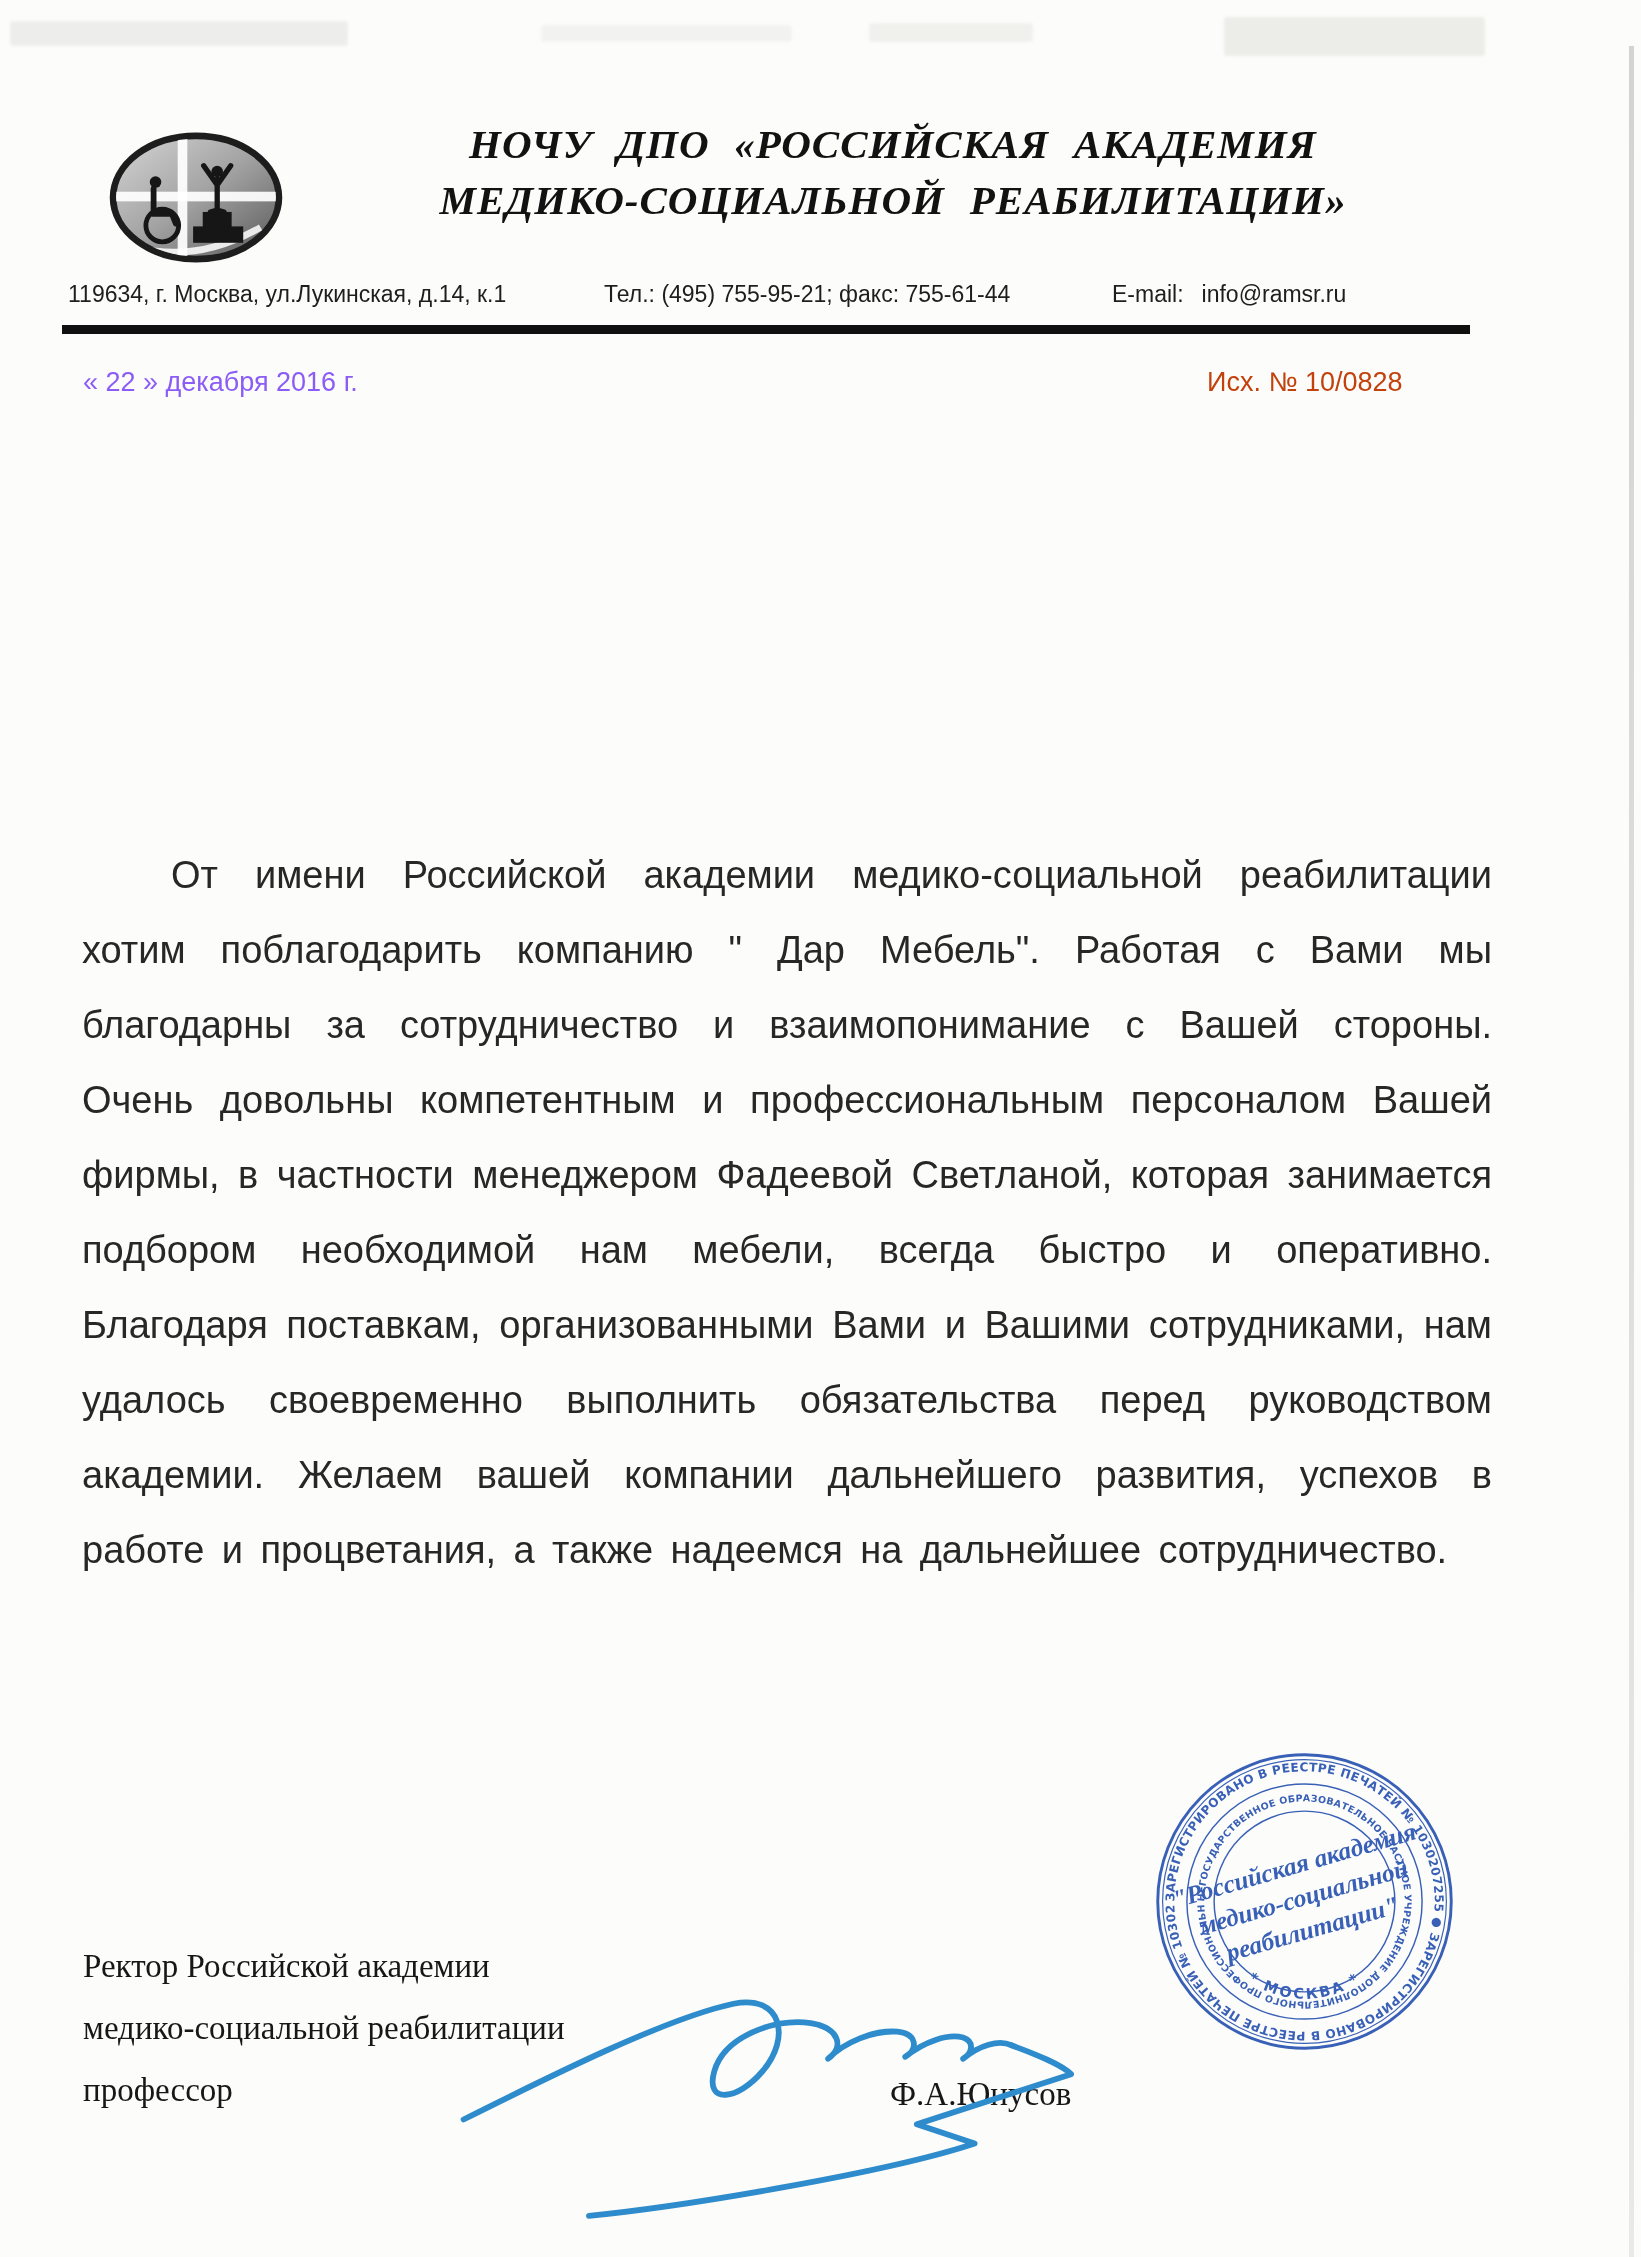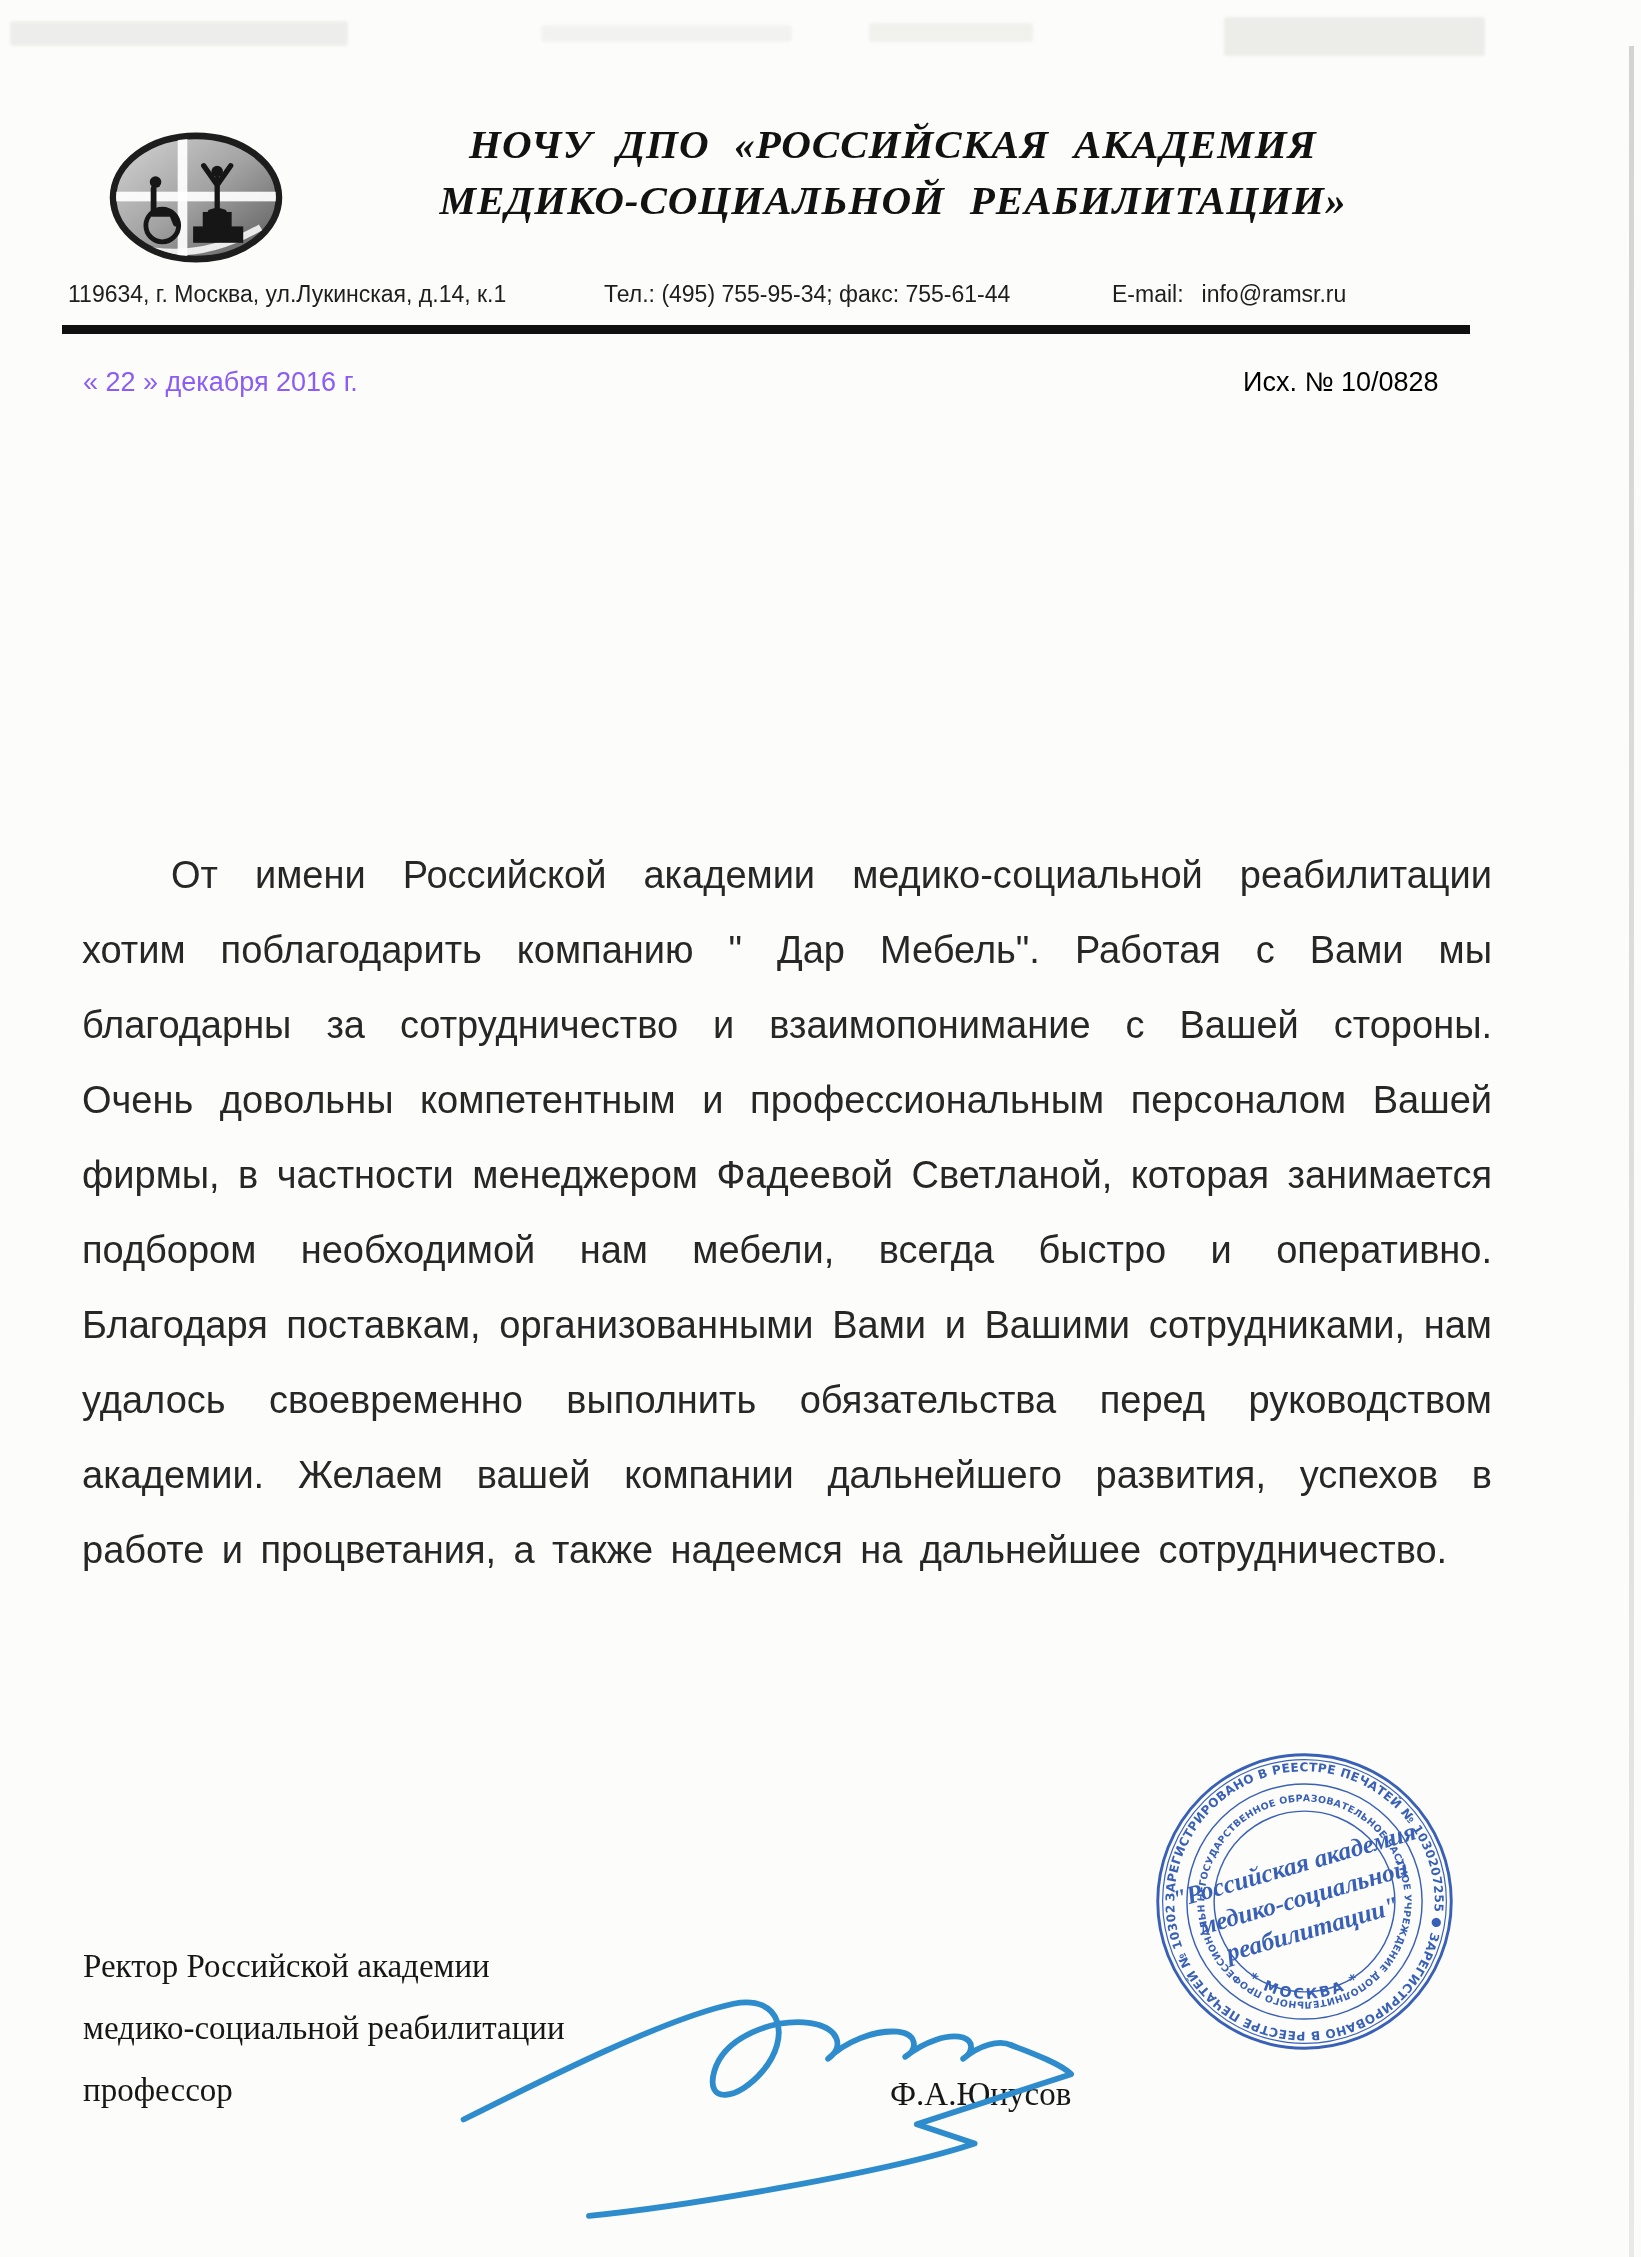--- a/index.html
+++ b/index.html
@@ -23,21 +23,21 @@
     font-size:41px;line-height:56px;color:#121212;letter-spacing:1px;word-spacing:13.5px;
   }
   .contact-row{position:absolute;left:0;top:281px;width:1641px;font-size:23px;color:#1e1e1e;}
   .contact-address{position:absolute;left:68px;top:0;}
   .contact-phone{position:absolute;left:604px;top:0;}
   .contact-email{position:absolute;left:1112px;top:0;}
   .contact-email .val{margin-left:11.6px;}
   .rule{position:absolute;left:62px;top:325px;width:1408px;height:8.7px;background:#101010;}
 
   .date-line{position:absolute;left:83px;top:367px;font-size:27px;color:#8b5cf6;}
-  .ref-number{position:absolute;left:1243px;top:367px;font-size:27px;color:#000000;}
+  .ref-number{position:absolute;left:1207px;top:367px;font-size:27px;color:#c2410c;}
 
   .doc-title{position:absolute;left:0;top:664px;width:1641px;text-align:center;font-size:30px;color:#333;}
 
   .body-par{
     position:absolute;left:82px;top:838px;width:1410px;
     font-size:38px;line-height:75px;color:#272727;
     text-align:justify;text-indent:89px;word-spacing:6.8px;
   }
 
   .sig-line{position:absolute;left:83px;font-family:"Liberation Serif",serif;font-size:33px;color:#171717;}
@@ -93,21 +93,21 @@
     </g>
   </svg>
 
   <div class="orgname">
     <div>НОЧУ ДПО «РОССИЙСКАЯ АКАДЕМИЯ</div>
     <div>МЕДИКО-СОЦИАЛЬНОЙ РЕАБИЛИТАЦИИ»</div>
   </div>
 
   <div class="contact-row">
     <span class="contact-address">119634, г. Москва, ул.Лукинская, д.14, к.1</span>
-    <span class="contact-phone">Тел.: (495) 755-95-34; факс: 755-61-44</span>
+    <span class="contact-phone">Тел.: (495) 755-95-21; факс: 755-61-44</span>
     <span class="contact-email">
       <span>E-mail:</span>
       <span class="val">info@ramsr.ru</span>
     </span>
   </div>
   <div class="rule"></div>
 
   <div class="date-line">« 22 » декабря  2016 г.</div>
   <div class="ref-number">Исх. № 10/0828</div>
 

